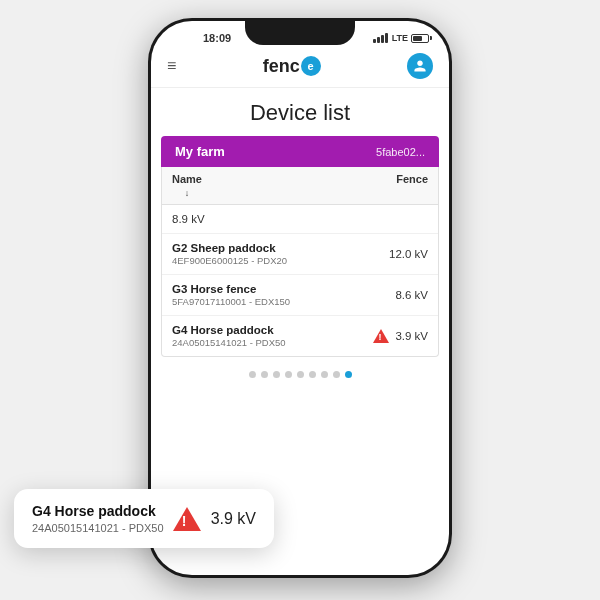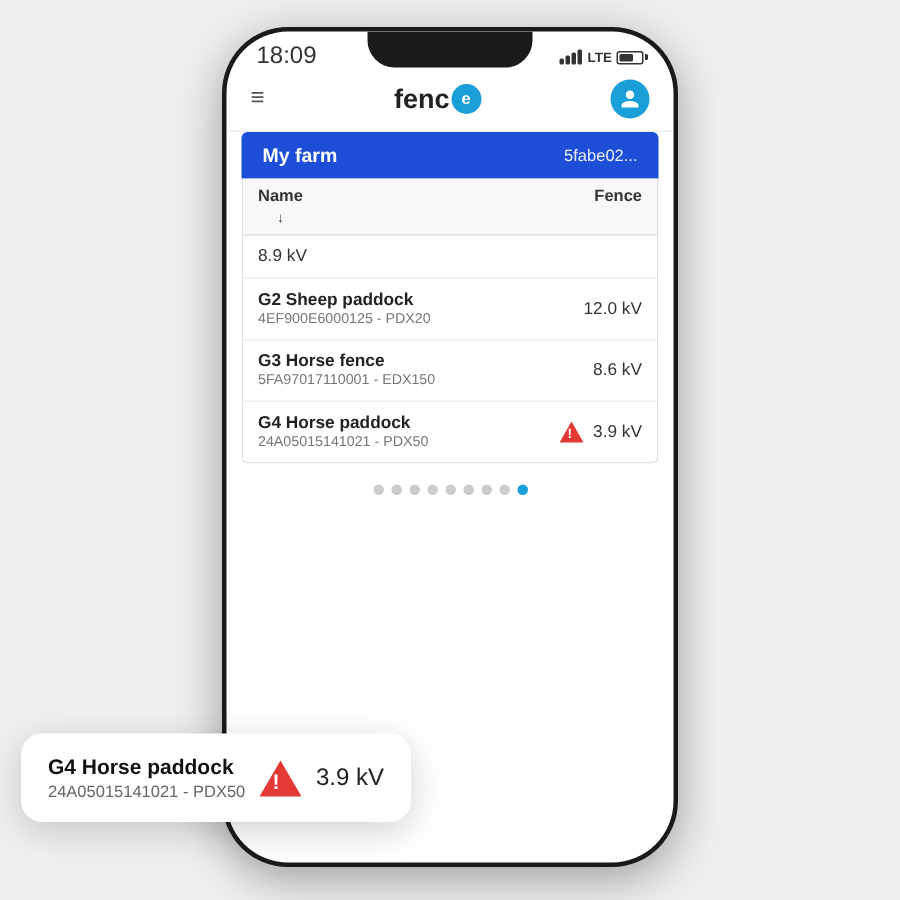--- a/index.html
+++ b/index.html
@@ -60,21 +60,21 @@
       display: flex;
       justify-content: space-between;
       align-items: center;
       padding: 6px 20px 0;
       font-size: 10px;
       font-weight: 600;
       color: #333;
       height: 28px;
     }
 
-    .status-time { font-size: 16px; font-weight: 400; }
+    .status-time { font-size: 11px; font-weight: 700; margin-left: 32px; }
     .status-icons { display: flex; align-items: center; gap: 3px; font-size: 9px; }
 
     .signal-bars {
       display: flex; align-items: flex-end; gap: 1px;
     }
     .signal-bars span {
       width: 3px;
       background: #333;
       border-radius: 1px;
     }
@@ -163,21 +163,21 @@
     .page-title {
       text-align: center;
       font-size: 22px;
       font-weight: 400;
       color: #222;
       padding: 12px 16px 10px;
     }
 
     
     .farm-header {
-      background: #1d4ed8;
+      background: #a21caf;
       display: flex;
       justify-content: space-between;
       align-items: center;
       padding: 8px 14px;
       margin: 0 10px;
       border-radius: 4px 4px 0 0;
     }
 
     .farm-name {
       color: #fff;
@@ -374,20 +374,21 @@
           <span>fenc</span>
           <div class="logo-circle"></div>
         </div>
         <div class="avatar-icon">
           <svg width="14" height="14" viewBox="0 0 24 24" fill="white">
             <path d="M12 12c2.7 0 4.8-2.1 4.8-4.8S14.7 2.4 12 2.4 7.2 4.5 7.2 7.2 9.3 12 12 12zm0 2.4c-3.2 0-9.6 1.6-9.6 4.8v2.4h19.2v-2.4c0-3.2-6.4-4.8-9.6-4.8z"></path>
           </svg>
         </div>
       </div>
 
+      <h1 class="page-title">Device list</h1>
 
       <div class="farm-header">
         <span class="farm-name">My farm</span>
         <span class="farm-id">5fabe02...</span>
       </div>
 
       <div class="device-table">
         <div class="table-header">
           <div class="col-name">
             <span>Name</span>

